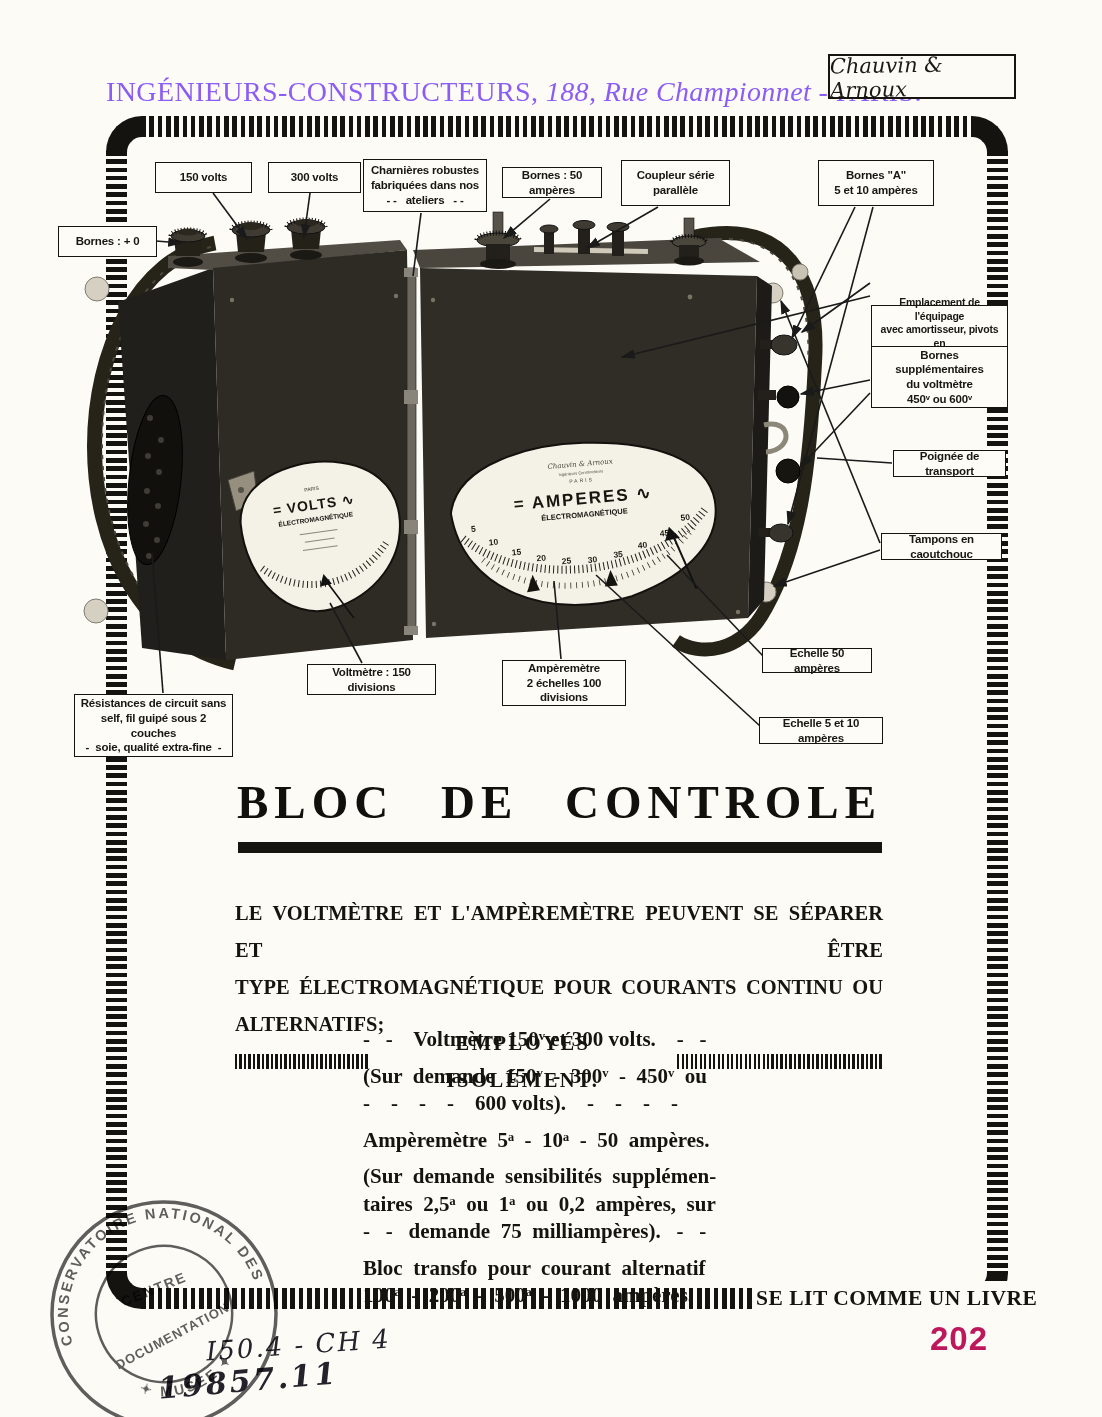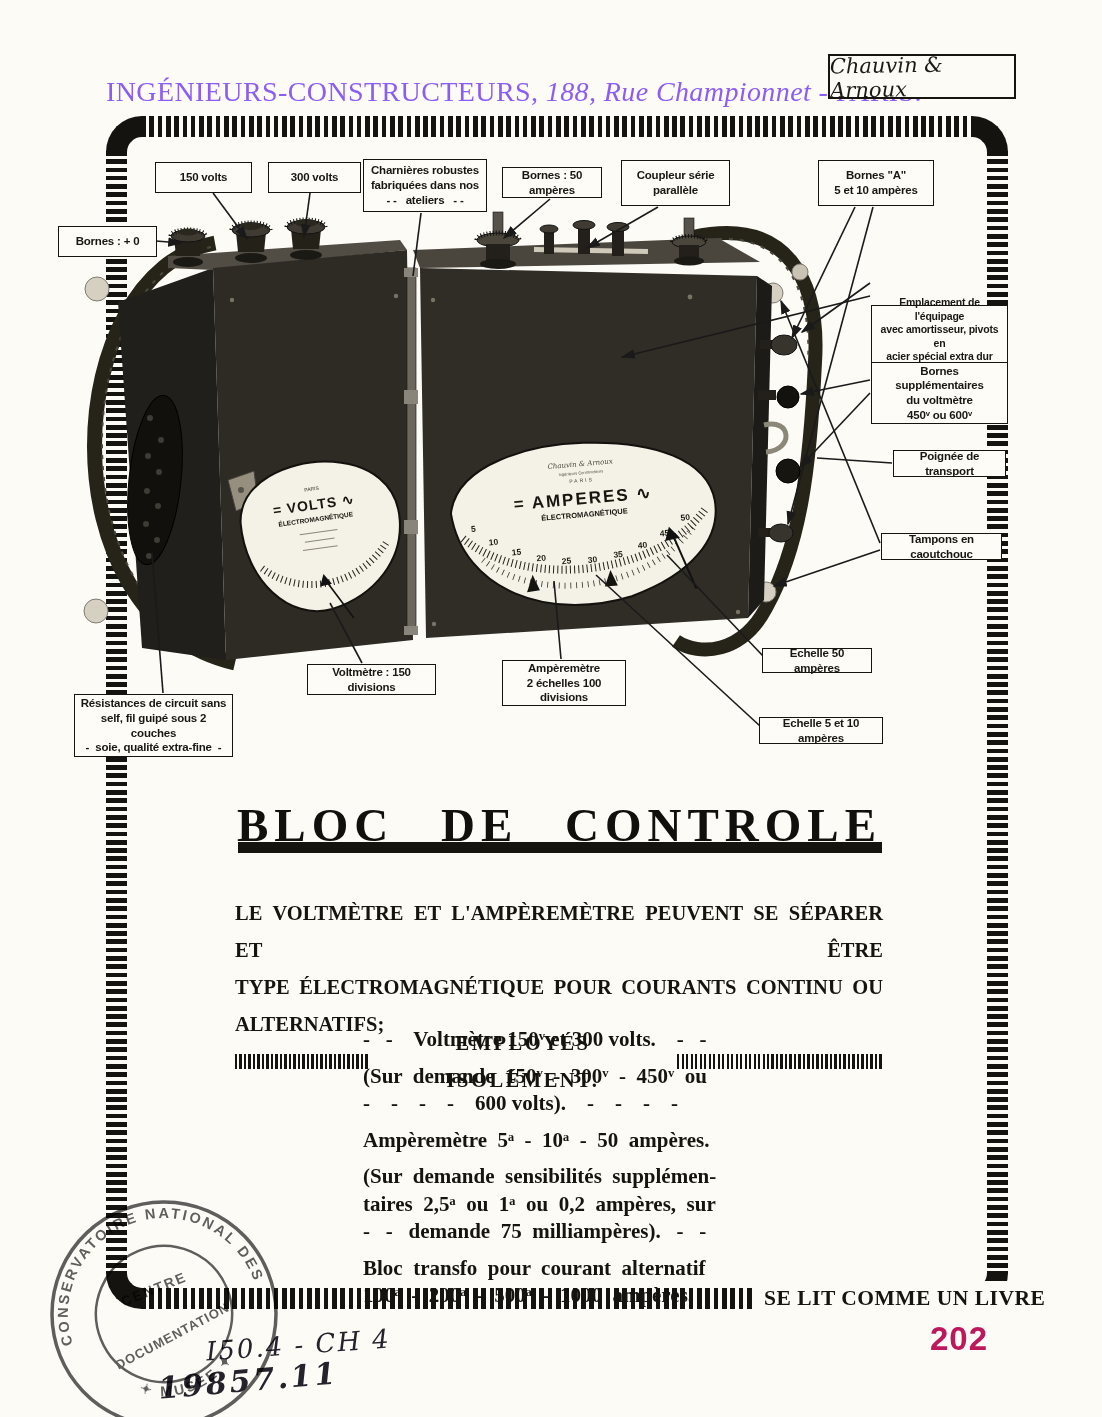--- a/index.html
+++ b/index.html
@@ -36,31 +36,31 @@
            font-family:"Liberation Sans",sans-serif;font-weight:bold;font-size:11.5px;
            letter-spacing:-.2px;line-height:1.28;color:#181712;white-space:pre-wrap;padding:2px 4px;box-sizing:border-box;}
   .c0{left:155px;top:162px;width:97px;height:31px;}
   .c1{left:268px;top:162px;width:93px;height:31px;}
   .c2{left:363px;top:159px;width:124px;height:53px;}
   .c3{left:502px;top:167px;width:100px;height:31px;}
   .c4{left:621px;top:160px;width:109px;height:46px;}
   .c5{left:818px;top:160px;width:116px;height:46px;}
   .c6{left:58px;top:226px;width:99px;height:31px;}
   .c7{left:871px;top:261px;width:137px;height:77px;font-size:10.5px;margin-top:44px;}
-  .c8{left:871px;top:346px;width:137px;height:62px;margin-top:16px;}
+  .c8{left:871px;top:346px;width:137px;height:62px;}
   .c9{left:893px;top:450px;width:113px;height:27px;}
   .c10{left:881px;top:533px;width:121px;height:27px;}
   .c11{left:762px;top:648px;width:110px;height:25px;}
   .c12{left:307px;top:664px;width:129px;height:31px;}
   .c13{left:502px;top:660px;width:124px;height:46px;}
   .c14{left:759px;top:717px;width:124px;height:27px;}
   .c15{left:74px;top:694px;width:159px;height:63px;}
 
   
-  .main-title{position:absolute;left:237px;top:798px;width:645px;font-size:47px;font-weight:bold;
+  .main-title{position:absolute;left:237px;top:775px;width:645px;font-size:47px;font-weight:bold;
               color:#11100c;text-align:justify;text-align-last:justify;letter-spacing:6px;white-space:nowrap;
               font-family:"Liberation Serif",serif;}
   .title-rule{position:absolute;left:238px;top:842px;width:644px;height:11px;background:#15140f;}
 
   
   .intro{position:absolute;left:235px;top:895px;width:648px;font-weight:bold;font-size:20.5px;
          color:#15140f;line-height:37px;}
   .intro .jl{text-align:justify;text-align-last:justify;}
   .intro-line3{display:flex;align-items:center;gap:12px;height:37px;}
   .intro-stripe{height:15px;background:repeating-linear-gradient(90deg,#141310 0 2.2px,rgba(0,0,0,0) 2.2px 4.5px);}
@@ -68,21 +68,21 @@
   .is-r{width:206px;}
   .intro-line3 span{flex:1;text-align:center;letter-spacing:2.5px;}
 
   
   .specs{position:absolute;left:363px;top:1026px;width:436px;font-weight:bold;font-size:21px;
          line-height:27.5px;color:#15140f;}
   .specs p{margin:0 0 9px 0;white-space:pre-wrap;}
 
   
   .banner-text{position:absolute;left:752px;top:1281px;z-index:2;height:34px;line-height:34px;
-               background:#fcfbf6;padding:0 5px 0 12px;font-weight:bold;font-size:21.5px;letter-spacing:.5px;color:#15140f;white-space:nowrap;}
+               background:#fcfbf6;padding:0 5px 0 4px;font-weight:bold;font-size:21.5px;letter-spacing:.5px;color:#15140f;white-space:nowrap;}
   .page-num{position:absolute;left:930px;top:1320px;font-family:"Liberation Sans",sans-serif;
             font-weight:bold;font-size:33px;letter-spacing:1px;color:#be185d;}
   .hand{position:absolute;z-index:4;font-family:"DejaVu Serif",serif;font-style:italic;color:#24222b;}
   .hand1{left:206px;top:1330px;font-size:26px;letter-spacing:2px;transform:rotate(-4deg);}
   .hand2{left:158px;top:1363px;font-size:30px;font-weight:bold;letter-spacing:3px;transform:rotate(-5deg);}
   .stamp-svg{position:absolute;left:14px;top:1164px;z-index:5;opacity:.82;mix-blend-mode:multiply;transform:rotate(-22deg);}
 </style>
 </head>
 <body>
 

